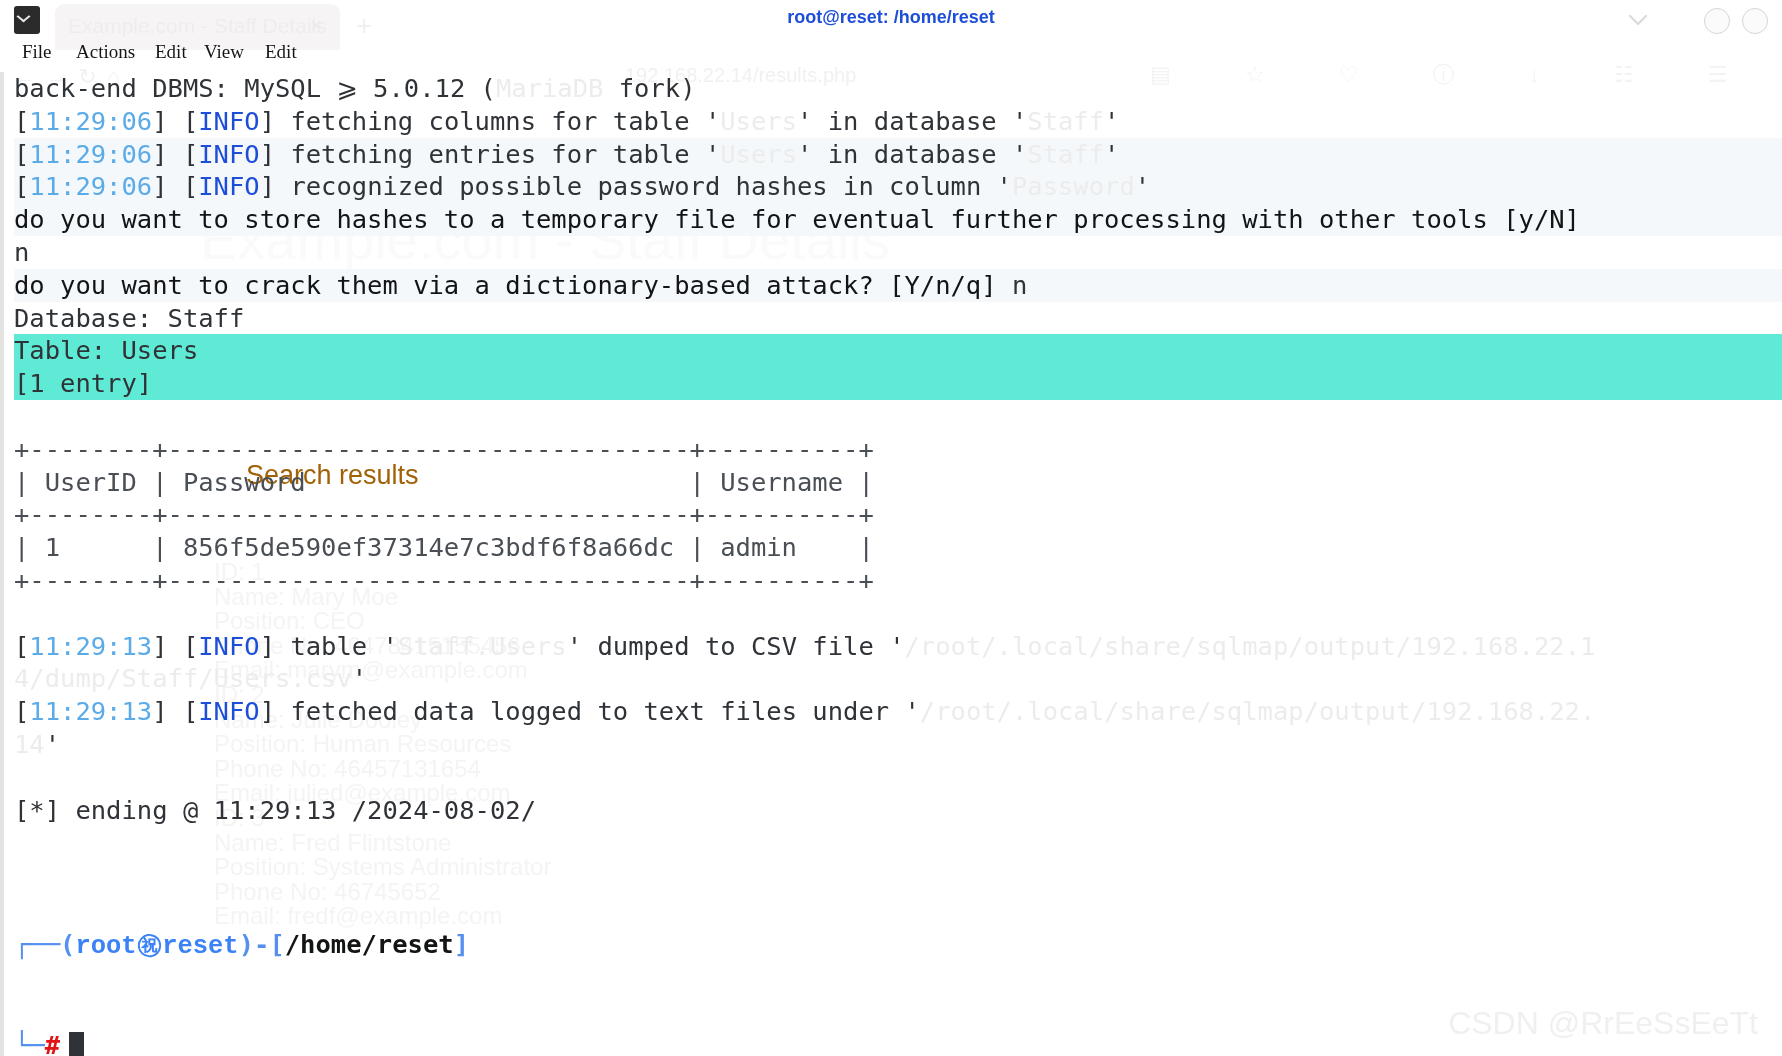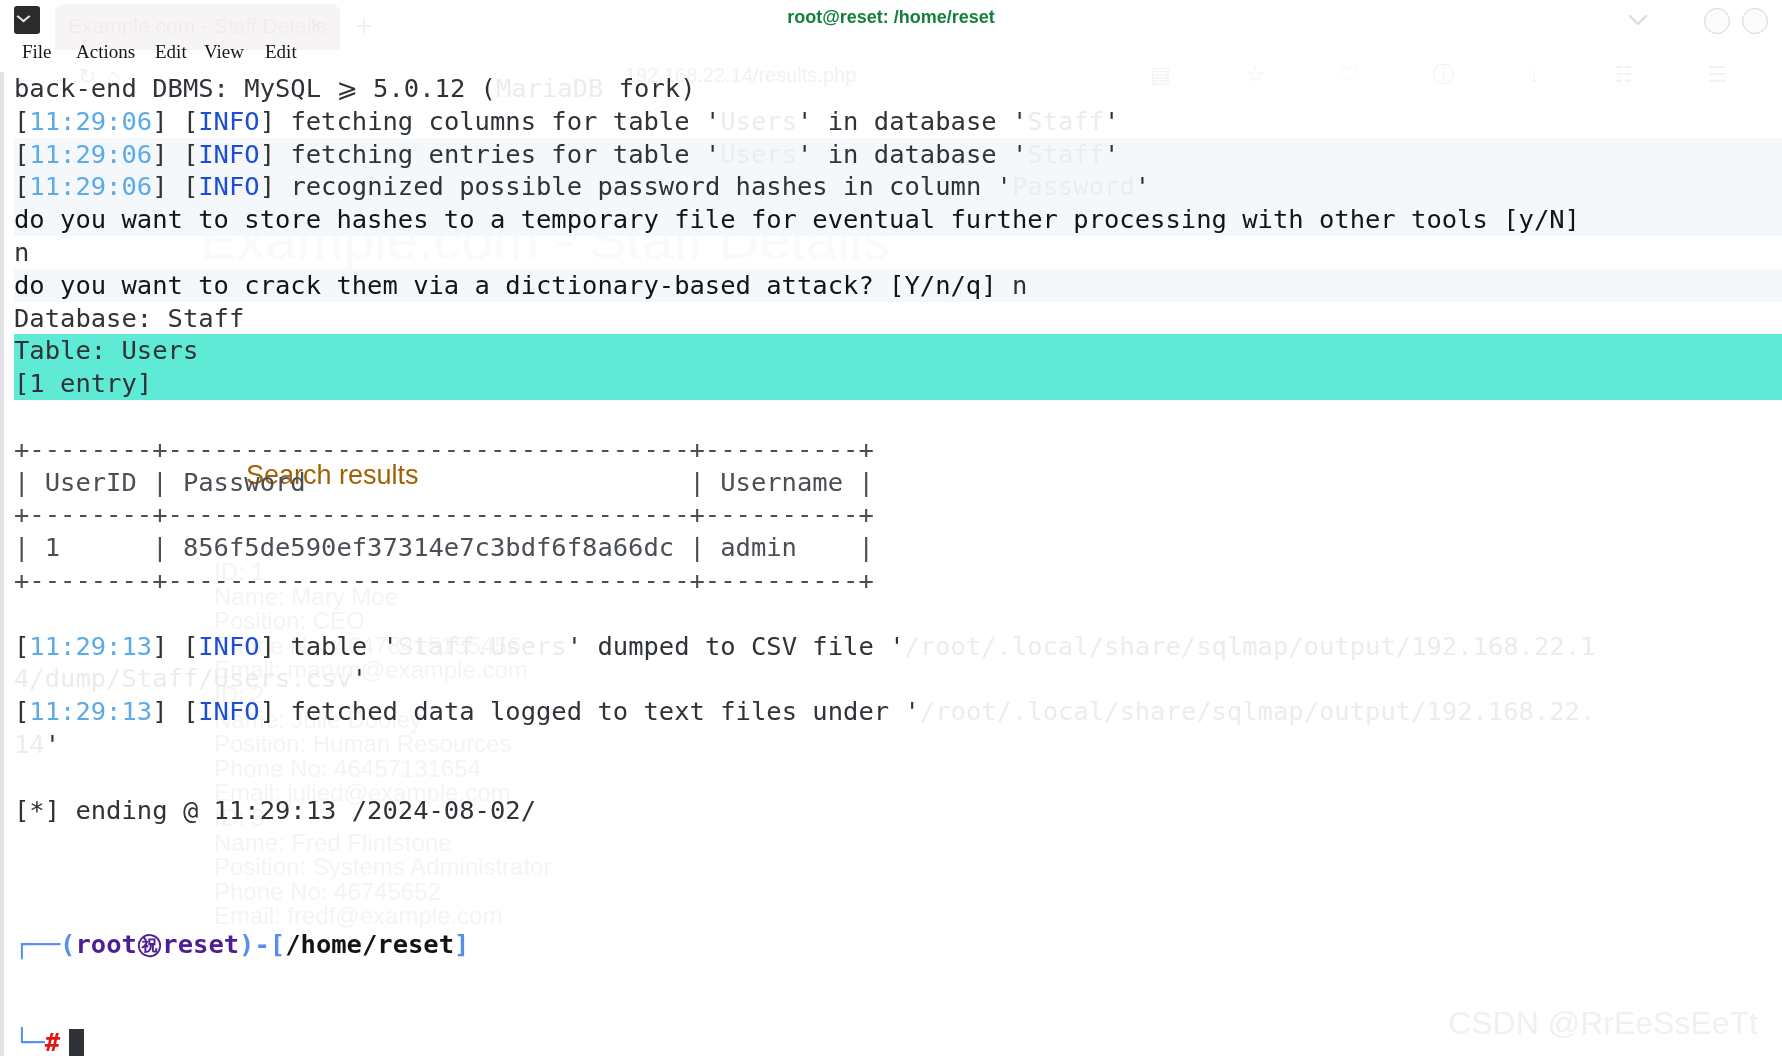--- a/index.html
+++ b/index.html
@@ -136,21 +136,21 @@
     transform: rotate(-45deg) skew(6deg,6deg);
   }
   .title-text {
     position: absolute;
     left: 0; top: 7px;
     width: 1782px;
     text-align: center;
     font-family: "Liberation Sans", sans-serif;
     font-size: 18px;
     font-weight: bold;
-    color: #15803d;
+    color: #1d4ed8;
   }
   .chevron-btn {
     position: absolute;
     right: 130px; top: 9px;
     width: 28px; height: 22px;
   }
   .chevron-btn svg { display:block; }
   .win-circle {
     position: absolute;
     top: 8px;
@@ -214,21 +214,21 @@
   .prompt-wrap {
     position: absolute;
     left: 14px; top: 790px;
     font-family: "DejaVu Sans Mono", monospace;
     font-size: 25.5px;
     line-height: 32.8px;
     white-space: pre;
     z-index: 4;
   }
   .pr-blue { color: #5590ef; font-weight: bold; }
-  .pr-red  { color: #4c1d95; font-weight: bold; }
+  .pr-red  { color: #3b82f6; font-weight: bold; font-family: Liberation Mono, monospace; }
   .pr-path { color: #121416; font-weight: bold; }
   .pr-badge {
     display: inline-block;
     color: #e11515;
     font-weight: bold;
   }
   .cursor {
     display: inline-block;
     width: 15px; height: 27px;
     background: #2f3337;

